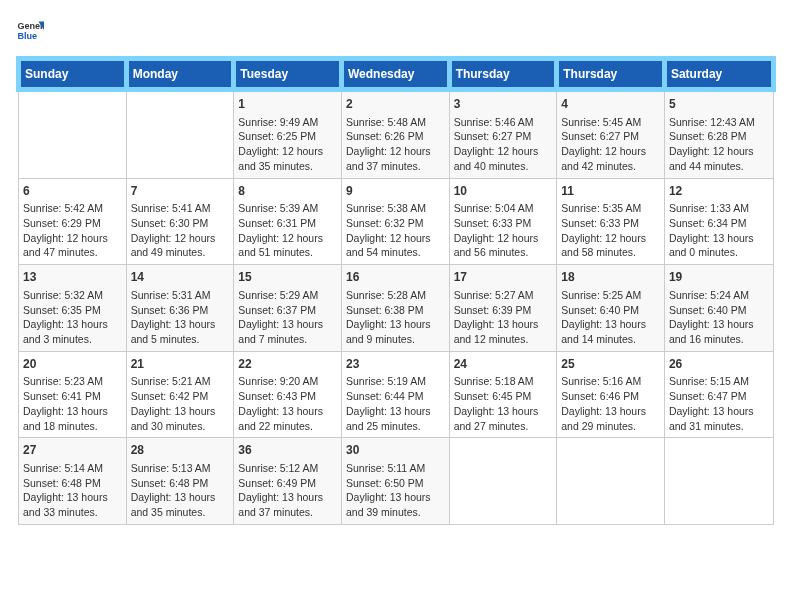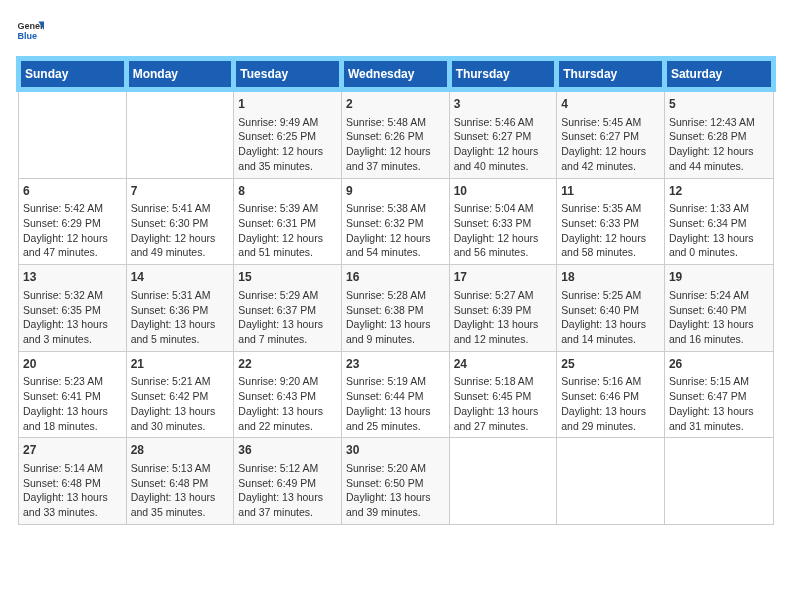--- a/index.html
+++ b/index.html
@@ -320,21 +320,21 @@
         </td>
         <td>
           <span class="day-number">36</span>
           <div>Sunrise: 5:12 AM</div>
           <div>Sunset: 6:49 PM</div>
           <div>Daylight: 13 hours</div>
           <div>and 37 minutes.</div>
         </td>
         <td>
           <span class="day-number">30</span>
-          <div>Sunrise: 5:20 AM</div>
+          <div>Sunrise: 5:11 AM</div>
           <div>Sunset: 6:50 PM</div>
           <div>Daylight: 13 hours</div>
           <div>and 39 minutes.</div>
         </td>
         <td class="empty-cell"></td>
         <td class="empty-cell"></td>
         <td class="empty-cell"></td>
       </tr>
     </tbody>
 </table>

